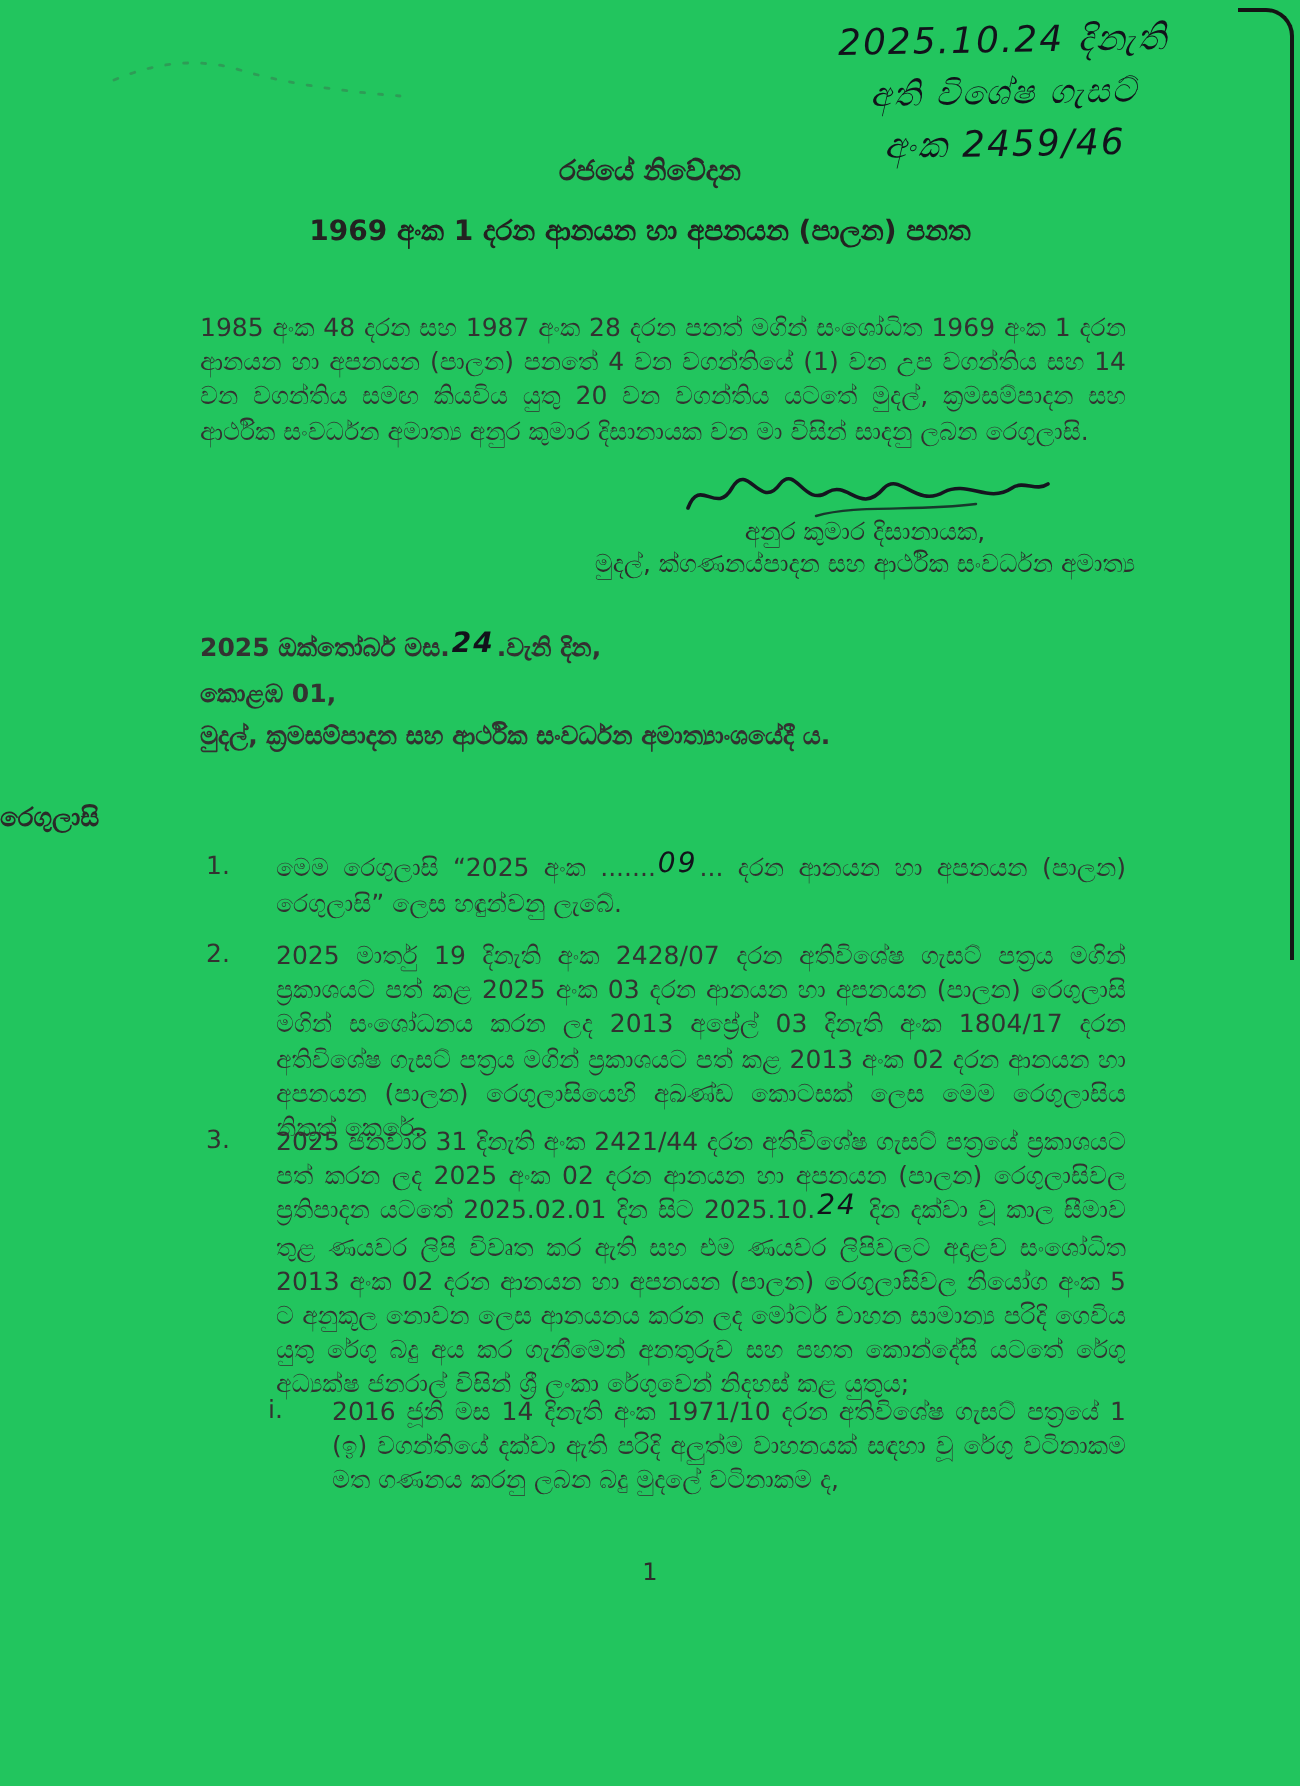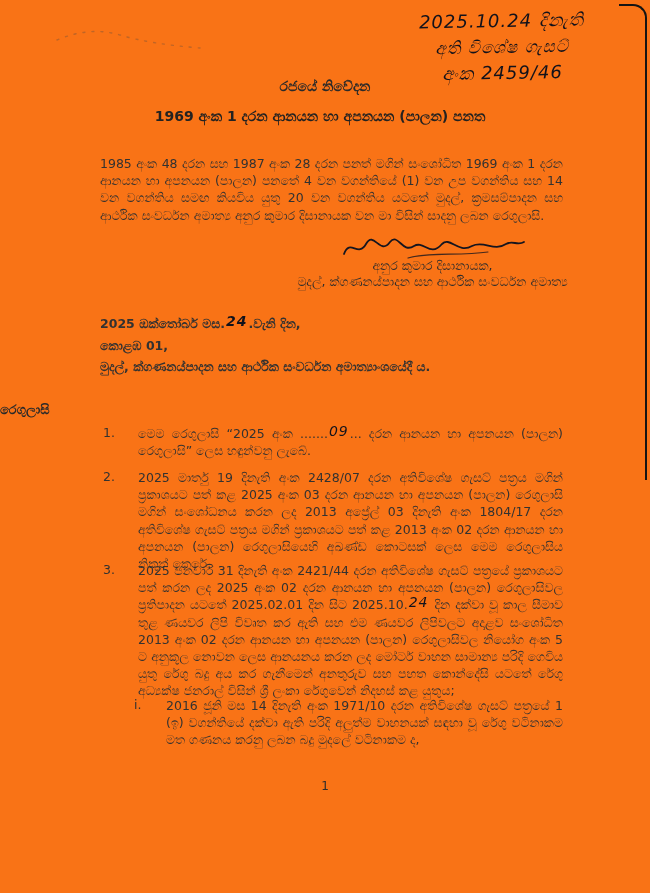--- a/index.html
+++ b/index.html
@@ -4,21 +4,21 @@
 <style>
   * { margin:0; padding:0; box-sizing:border-box; }
   html,body { width:650px; }
   body {
     font-family: "DejaVu Sans", sans-serif;
     background:#e9e9e7;
   }
   .page {
     position:relative;
     width:650px; height:893px;
-    background:#f97316;
+    background:#22c55e;
     color:#333231;
     overflow:hidden;
   }
   
   .scan-edge {
     position:absolute; top:4px; right:3px;
     width:28px; height:476px;
     border-top:2px solid #141414;
     border-right:2px solid #141414;
     border-top-right-radius:14px;
@@ -112,21 +112,21 @@
       <path d="M6,22 C12,6 20,26 28,12 C36,-2 42,24 52,10 C60,0 64,22 76,14 C86,8 92,26 104,12 C112,4 120,22 134,14 C146,8 156,20 168,12 C174,8 180,14 186,10" fill="none" stroke="#15151f" stroke-width="1.8" stroke-linecap="round"></path>
       <path d="M70,26 C90,20 120,24 150,20" fill="none" stroke="#15151f" stroke-width="1.2" stroke-linecap="round" opacity="0.8"></path>
     </svg>
     <div class="sig-name">අනුර කුමාර දිසානායක,</div>
     <div class="sig-title">මුදල්, ක්‍ගණනය්පාදන සහ ආර්ථික සංවර්ධන අමාත්‍ය</div>
   </div>
 
   <div class="dateline">
     <div><span>2025 ඔක්තෝබර් මස.</span><span class="hw hw-inline">24</span><span>.වැනි දින,</span></div>
     <div>කොළඹ 01,</div>
-    <div>මුදල්, ක්‍ගණනය්පාදන සහ ආර්ථික සංවර්ධන අමාත්‍යාංශයේදී ය.</div>
+    <div>මුදල්, ක්‍රමසම්පාදන සහ ආර්ථික සංවර්ධන අමාත්‍යාංශයේදී ය.</div>
   </div>
 
   <div class="reg-heading">රෙගුලාසි</div>
 
   <div class="reg-item item-1">
     <span class="num">1.</span>
     <div class="body"><span>මෙම රෙගුලාසි “2025 අංක .......</span><span class="hw hw-inline">09</span><span>... දරන ආනයන හා අපනයන (පාලන) රෙගුලාසි” ලෙස හඳුන්වනු ලැබේ.</span></div>
   </div>
 
   <div class="reg-item item-2">

